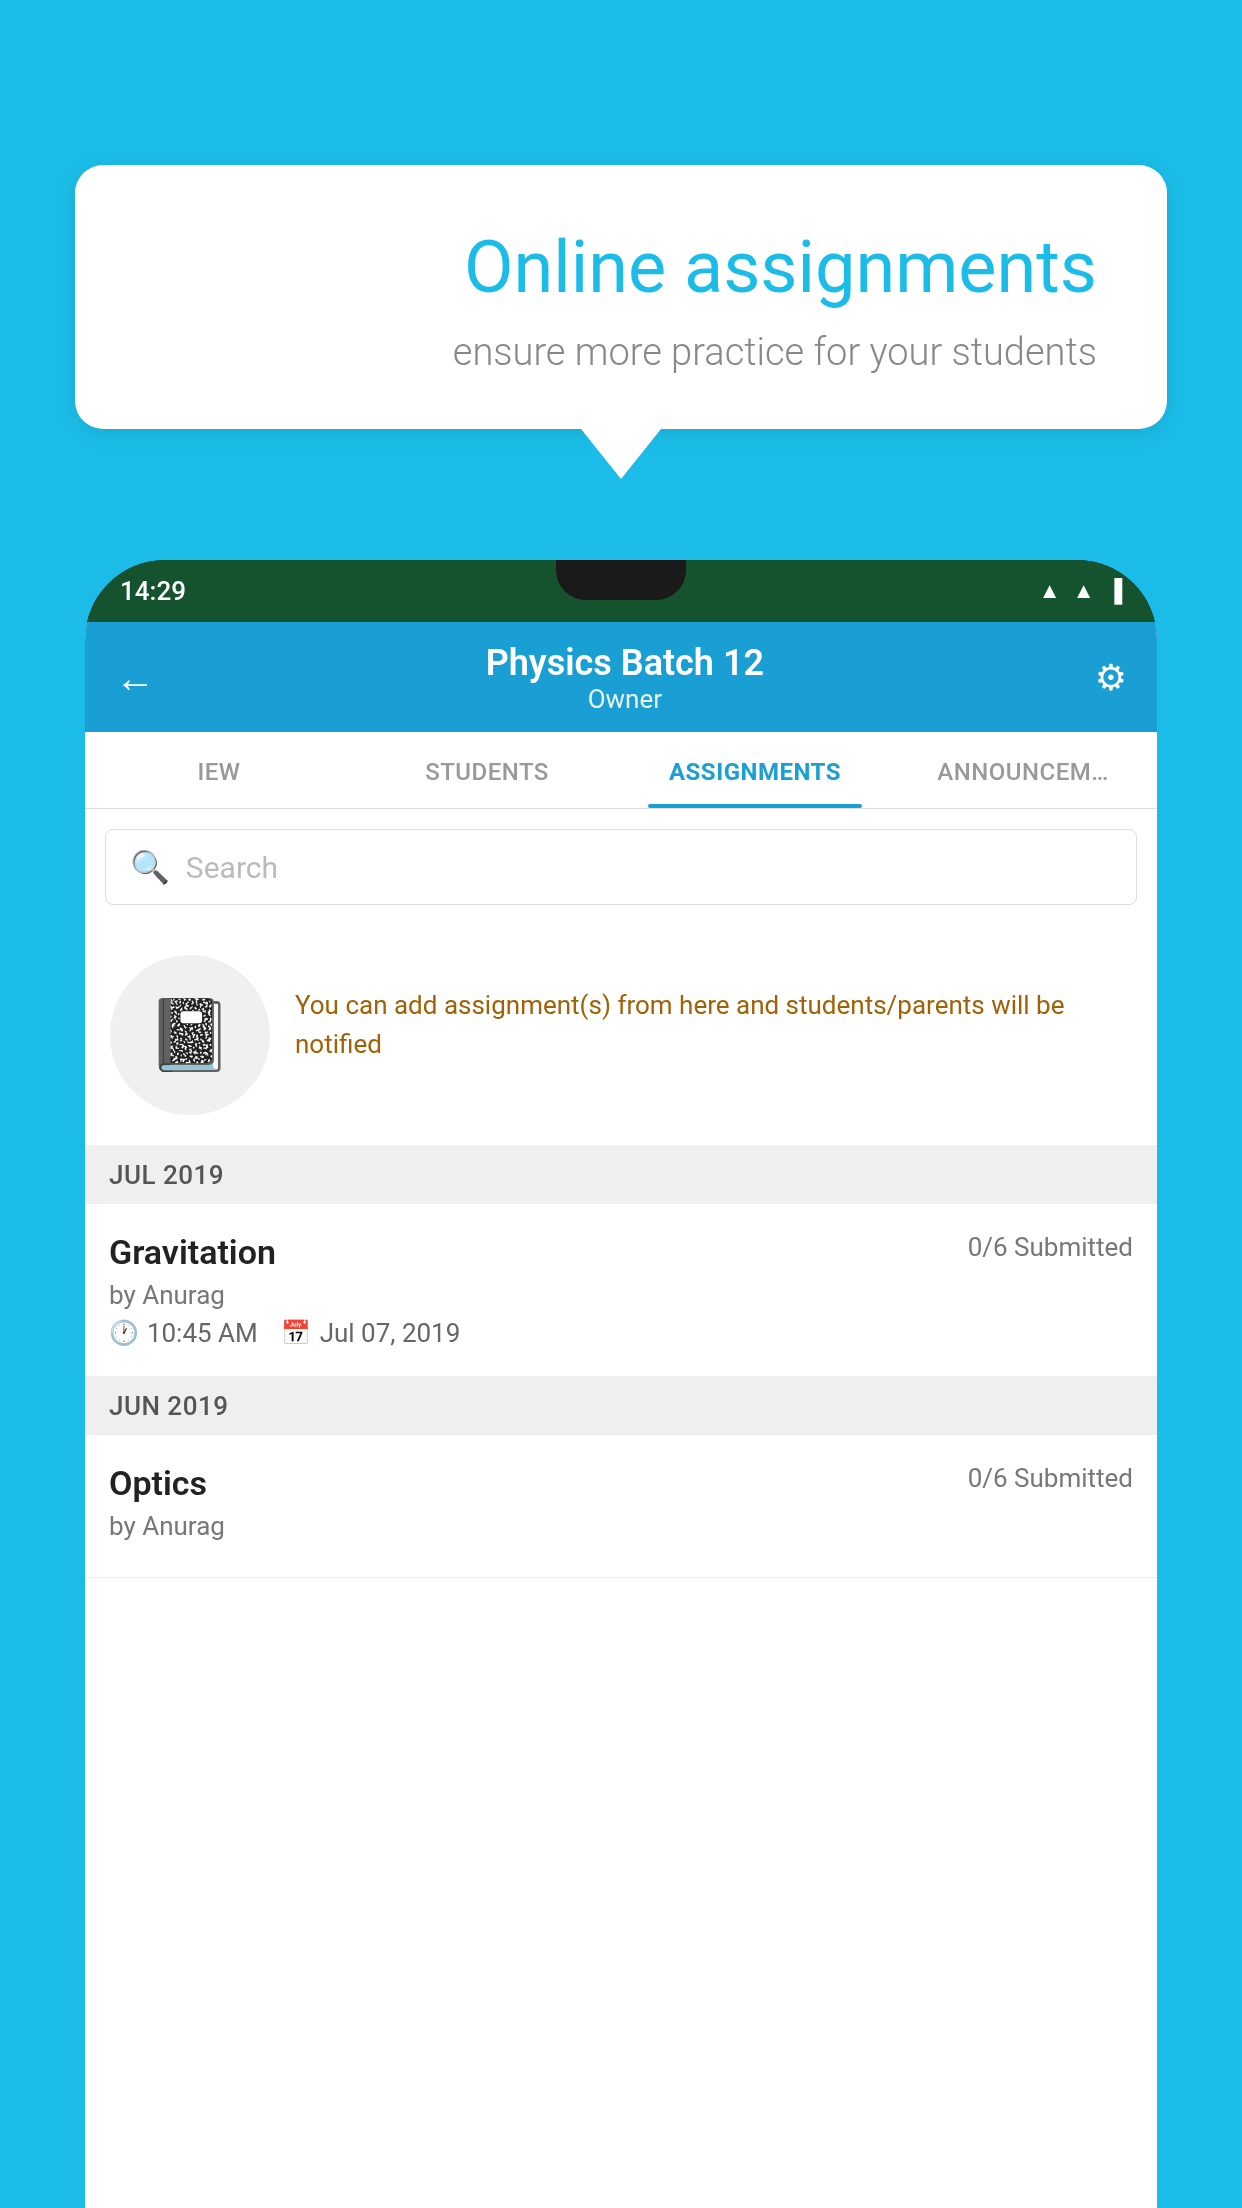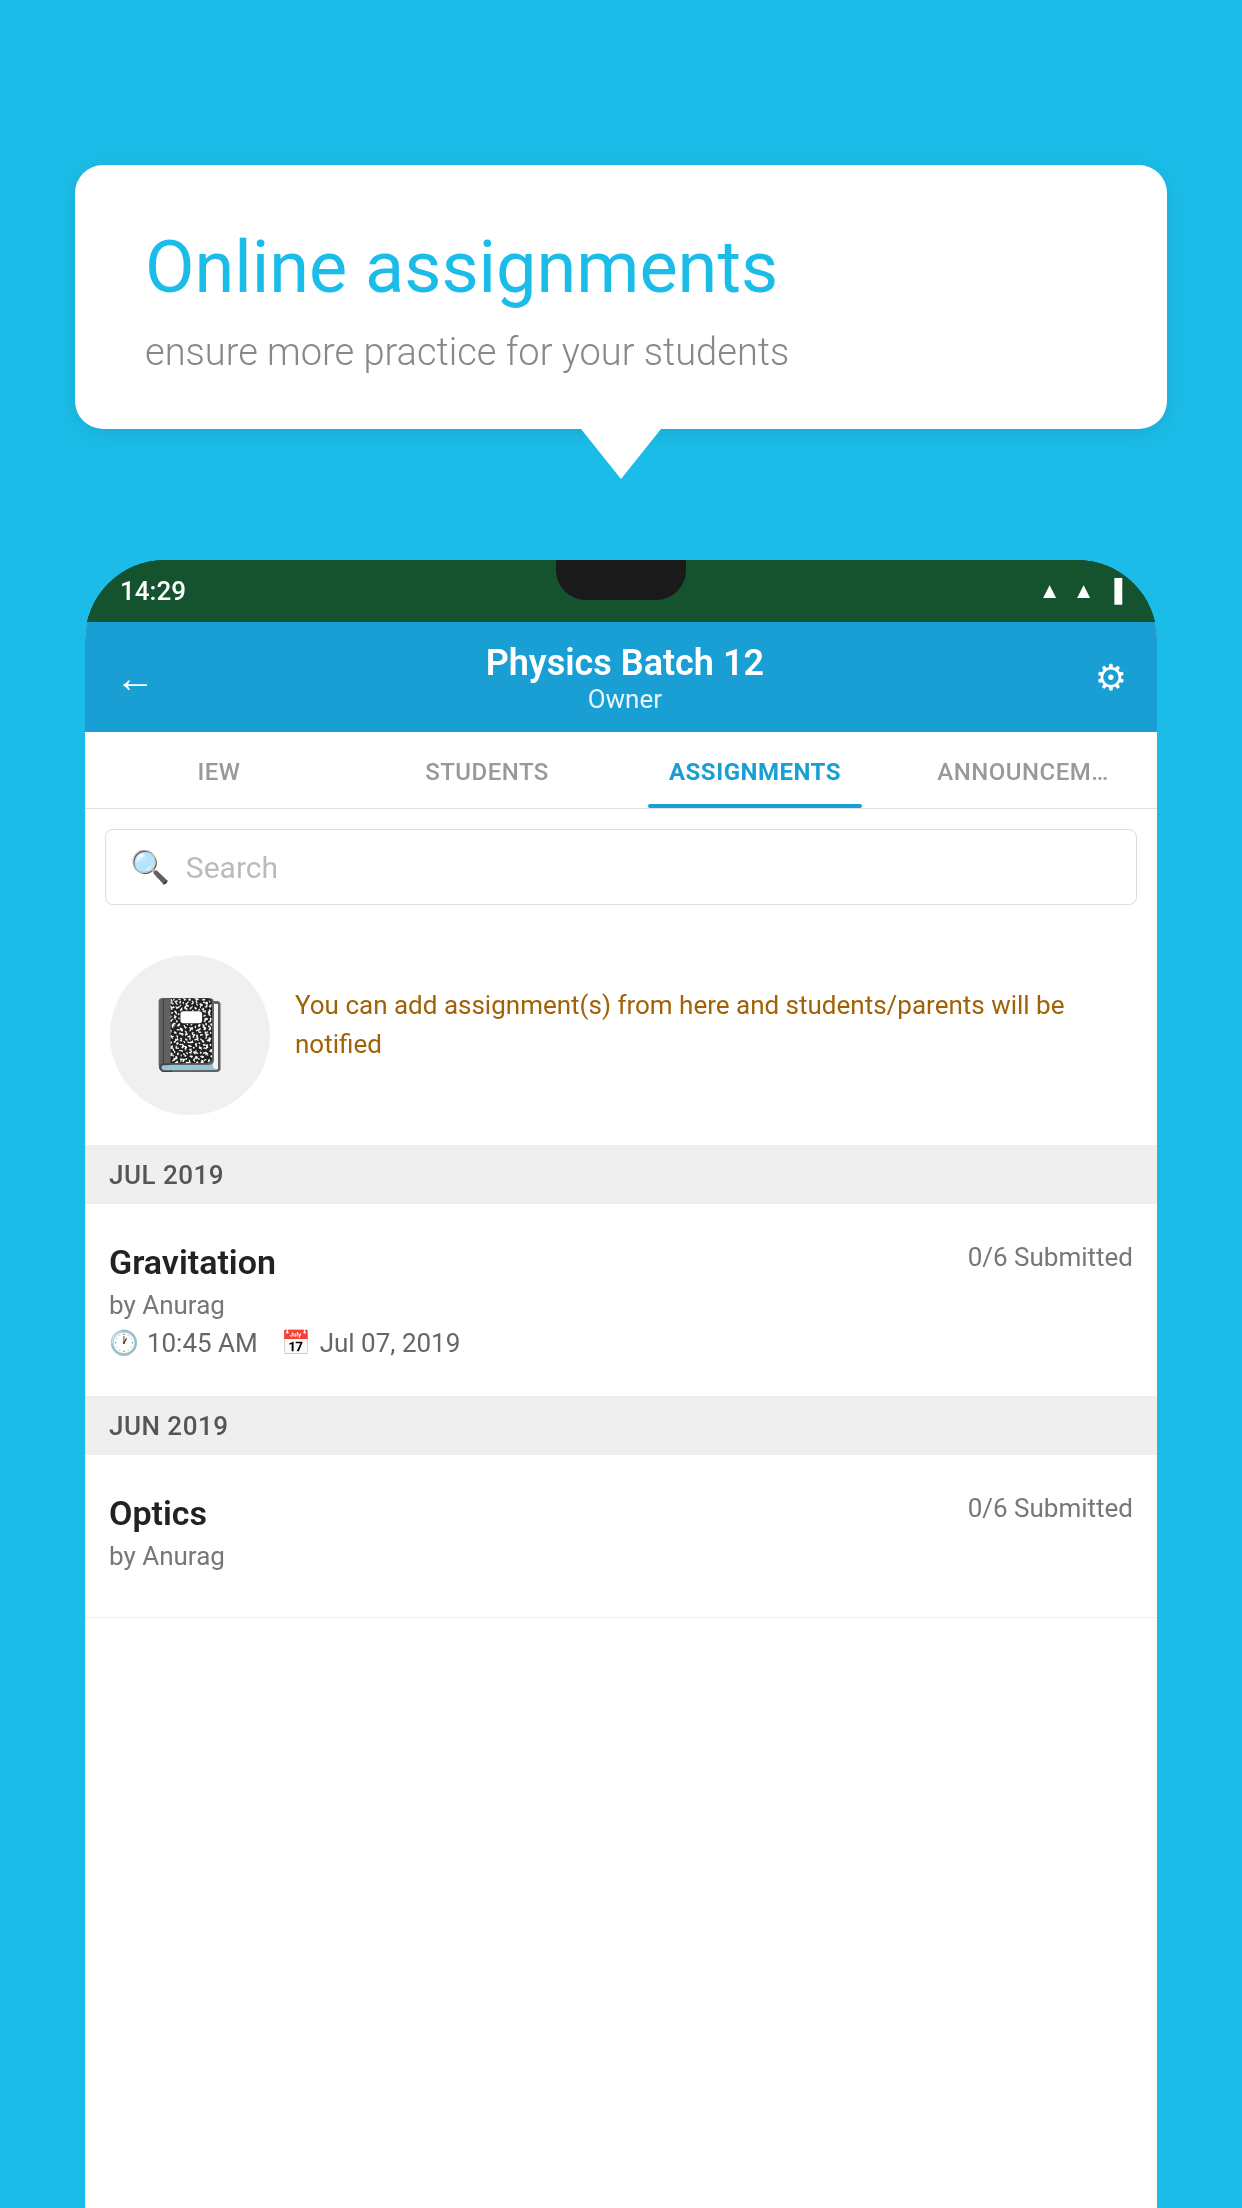--- a/index.html
+++ b/index.html
@@ -16,21 +16,21 @@
     .speech-bubble-container {
       position: absolute;
       top: 165px;
       left: 75px;
       right: 75px;
     }
     .speech-bubble {
       background: white;
       border-radius: 28px;
       padding: 60px 70px 55px;
-      text-align: left;
+      text-align: right;
       box-shadow: 0 4px 20px rgba(0,0,0,0.1);
     }
     .speech-bubble-title {
       color: #1BBDE8;
       font-size: 72px;
       font-weight: 400;
       margin-bottom: 20px;
     }
     .speech-bubble-subtitle {
       color: #888;
@@ -231,21 +231,21 @@
       background: #efefef;
       padding: 14px 24px;
       color: #555;
       font-size: 26px;
       font-weight: 500;
       letter-spacing: 0.5px;
     }
 
     
     .assignment-item {
-      padding: 38px 24px;
+      padding: 28px 24px;
       border-bottom: 1px solid #eee;
       background: white;
     }
     .assignment-top-row {
       display: flex;
       justify-content: space-between;
       align-items: flex-start;
       margin-bottom: 8px;
     }
     .assignment-name {

